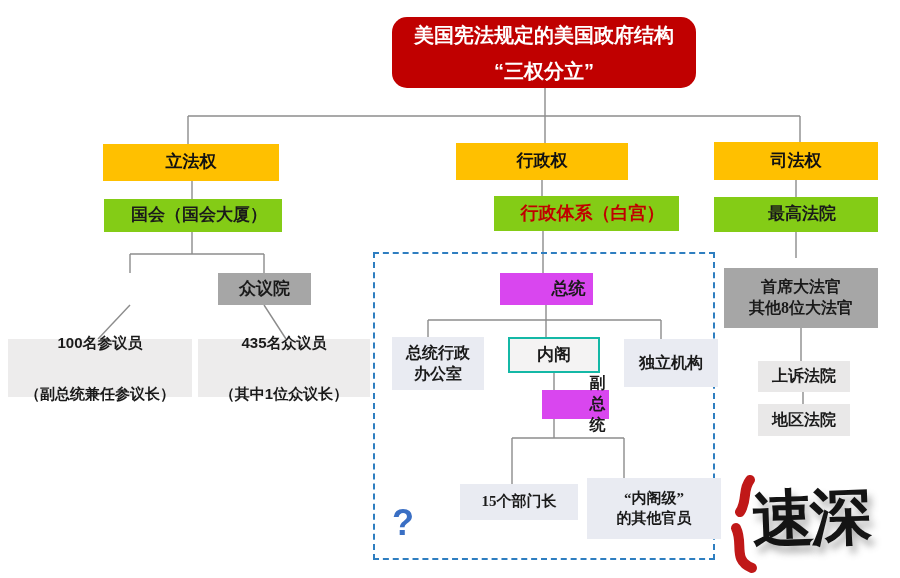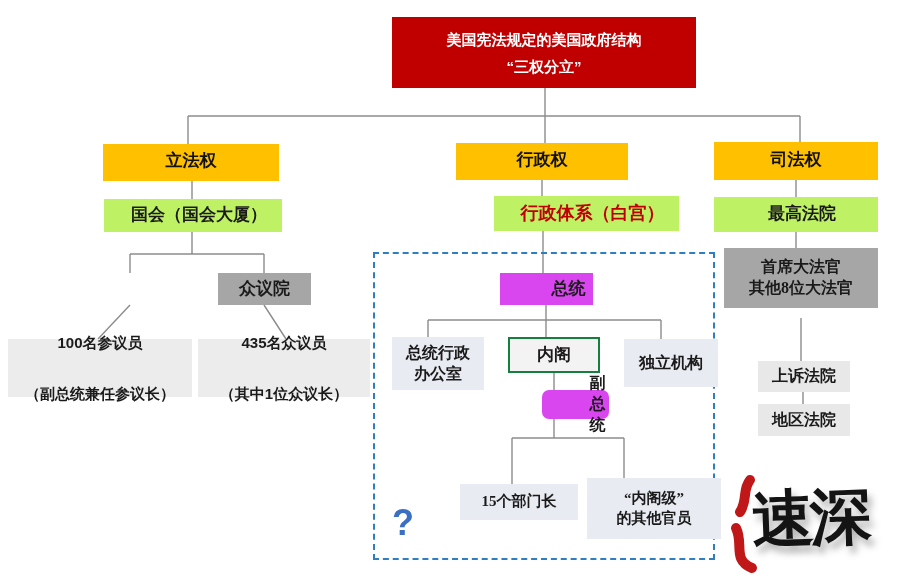--- a/index.html
+++ b/index.html
@@ -13,30 +13,30 @@
   #lines{position:absolute;left:0;top:0;z-index:1;}
   .box{
     position:absolute;z-index:2;
     display:flex;flex-direction:column;
     align-items:center;justify-content:center;
     text-align:center;box-sizing:border-box;
     color:#1a1a1a;line-height:1.3;
   }
   .hdr{
     background:#FFC000;
-    font-family:Liberation Mono, monospace;
+    font-family:Liberation Sans, sans-serif;
     font-weight:bold;font-size:17px;color:#111;
   }
   .title{
     background:#C00000;color:#ffffff;
     font-family:"Liberation Sans",sans-serif;
-    font-weight:bold;font-size:15px;line-height:1.8;
+    font-weight:bold;font-size:20px;line-height:1.8;border-radius:15px;
   }
   .cream{
-    background:#bef264;
+    background:#84cc16;
     font-family:"Liberation Serif",serif;
     font-weight:600;font-size:17px;padding-left:12px;
   }
   .cream.redtext{color:#C00000;font-weight:700;font-size:18px;margin-left:44px;}
   .gray{
     background:#A6A6A6;
     font-family:"Liberation Serif",serif;
     font-weight:600;font-size:17px;
   }
   .lgray{
@@ -49,21 +49,21 @@
     font-family:"Liberation Serif",serif;
     font-weight:600;font-size:15px;margin-left:10px;
   }
   .pink{
     background:#d946ef;
     font-family:"Liberation Serif",serif;
     font-weight:700;font-size:17px;padding-left:44px;
   }
   .cabinet{
     background:#F4F3F3;
-    border:2px solid #15803d;
+    border:2px solid #14b8a6;
     font-family:"Liberation Serif",serif;
     font-weight:700;font-size:17px;
   }
   .dashedbox{
     position:absolute;z-index:1;
     border:2.5px dashed #2E7EC0;
     background:transparent;box-sizing:border-box;
   }
   .qmark{
     position:absolute;z-index:3;
@@ -143,31 +143,31 @@
 
   <div class="box hdr" style="left:456px;top:143px;width:172px;height:37px;">行政权</div>
   <div class="box cream redtext" style="left:450px;top:196px;width:185px;height:35px;">行政体系（白宫）</div>
   <div class="box pink" style="left:500px;top:273px;width:93px;height:32px;">总统</div>
   <div class="box lav" style="left:382px;top:337px;width:92px;height:53px;font-size:16px;">
     <span>总统行政</span>
     <span>办公室</span>
   </div>
   <div class="box cabinet" style="left:508px;top:337px;width:92px;height:36px;">内阁</div>
   <div class="box lav" style="left:614px;top:339px;width:94px;height:48px;font-size:16px;">独立机构</div>
-  <div class="box pink" style="left:542px;top:390px;width:67px;height:29px;font-size:16px;border-radius:7px;">副总统</div>
+  <div class="box pink" style="left:542px;top:390px;width:67px;height:29px;font-size:16px;">副总统</div>
   <div class="box lav" style="left:450px;top:484px;width:118px;height:36px;">15个部门长</div>
   <div class="box lav" style="left:577px;top:478px;width:134px;height:61px;">
     <span>“内阁级”</span>
     <span>的其他官员</span>
   </div>
   <div class="qmark" style="left:392px;top:502px;">?</div>
 
   <div class="box hdr" style="left:714px;top:142px;width:164px;height:38px;">司法权</div>
   <div class="box cream" style="left:714px;top:197px;width:164px;height:35px;">最高法院</div>
-  <div class="box gray" style="left:724px;top:248px;width:154px;height:60px;font-size:16px;">
+  <div class="box gray" style="left:724px;top:268px;width:154px;height:60px;font-size:16px;">
     <span>首席大法官</span>
     <span>其他8位大法官</span>
   </div>
   <div class="box lgray" style="left:758px;top:361px;width:92px;height:31px;font-size:16px;background:#E9E8E8;">上诉法院</div>
   <div class="box lgray" style="left:758px;top:404px;width:92px;height:32px;font-size:16px;background:#E9E8E8;">地区法院</div>
 
   <div class="logo">
     <svg class="logo-accent" width="40" height="104" viewBox="0 0 40 104">
       <path d="M24 8 C16 18 22 28 14 40" stroke="#C01818" stroke-width="10" stroke-linecap="round" fill="none"></path>
       <path d="M10 56 C18 72 6 88 26 96" stroke="#C01818" stroke-width="10" stroke-linecap="round" fill="none"></path>

